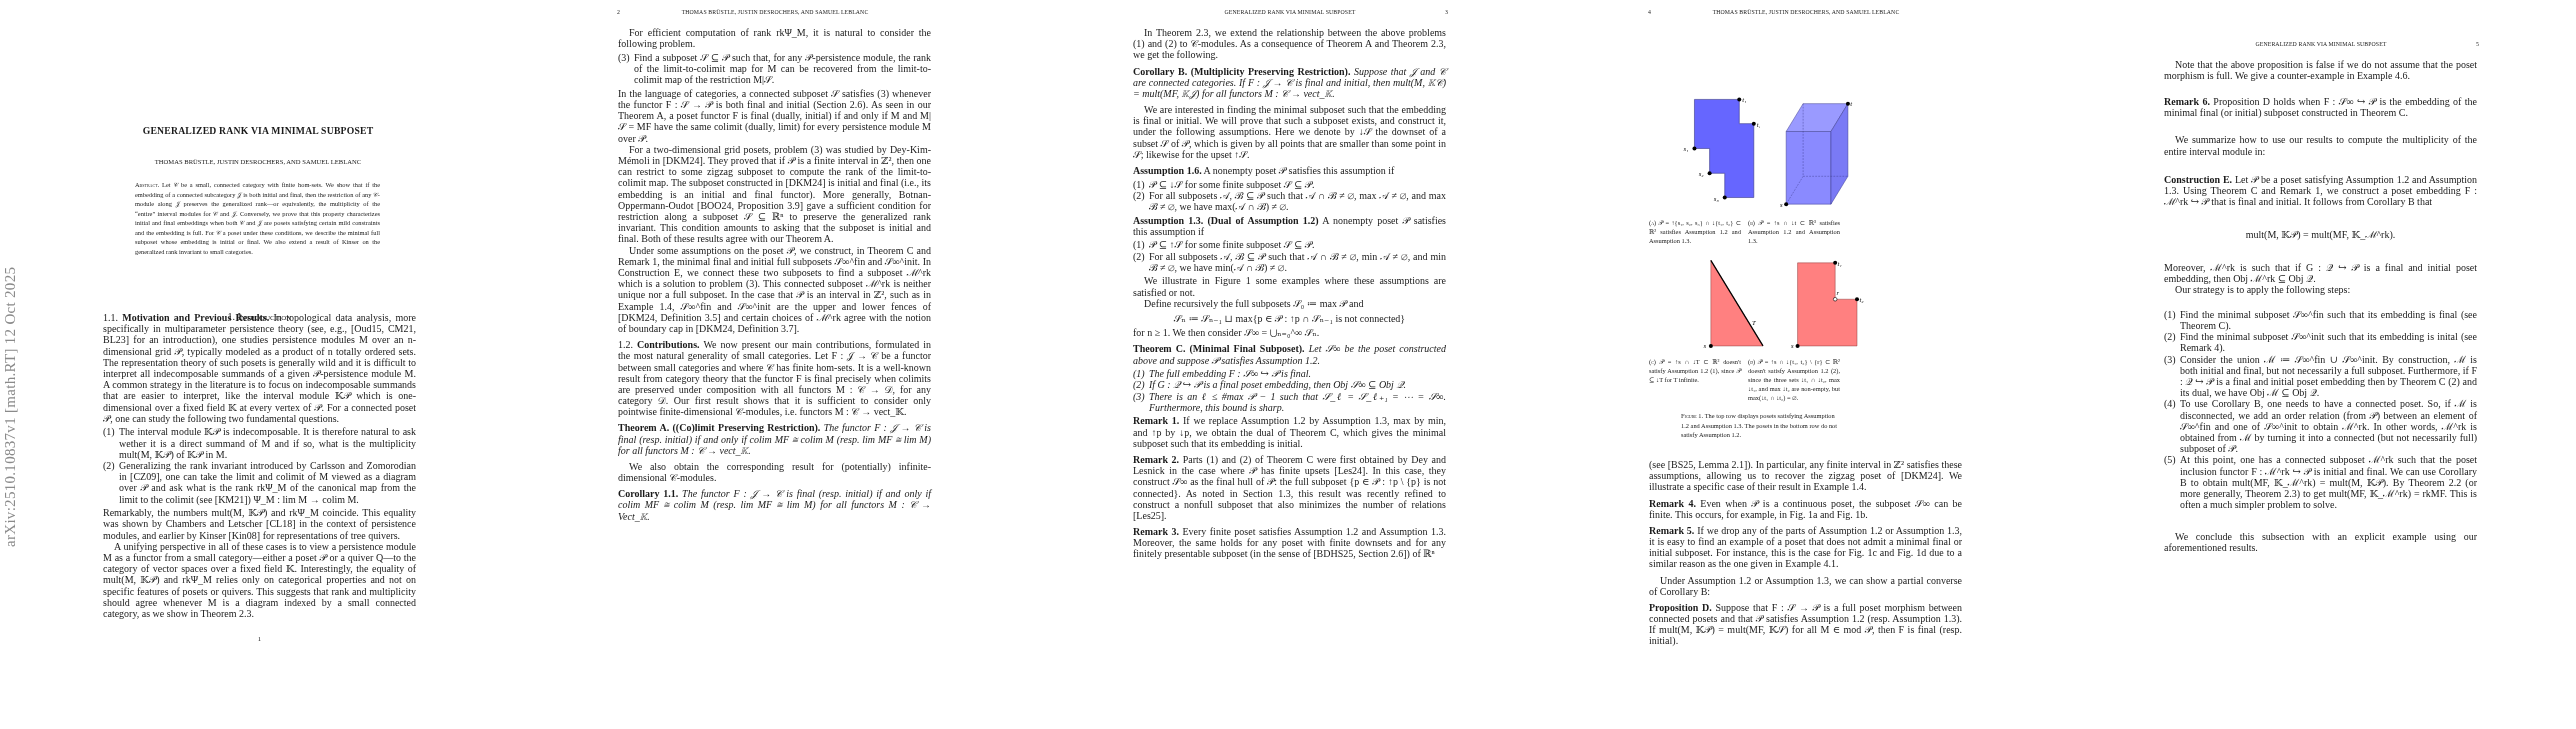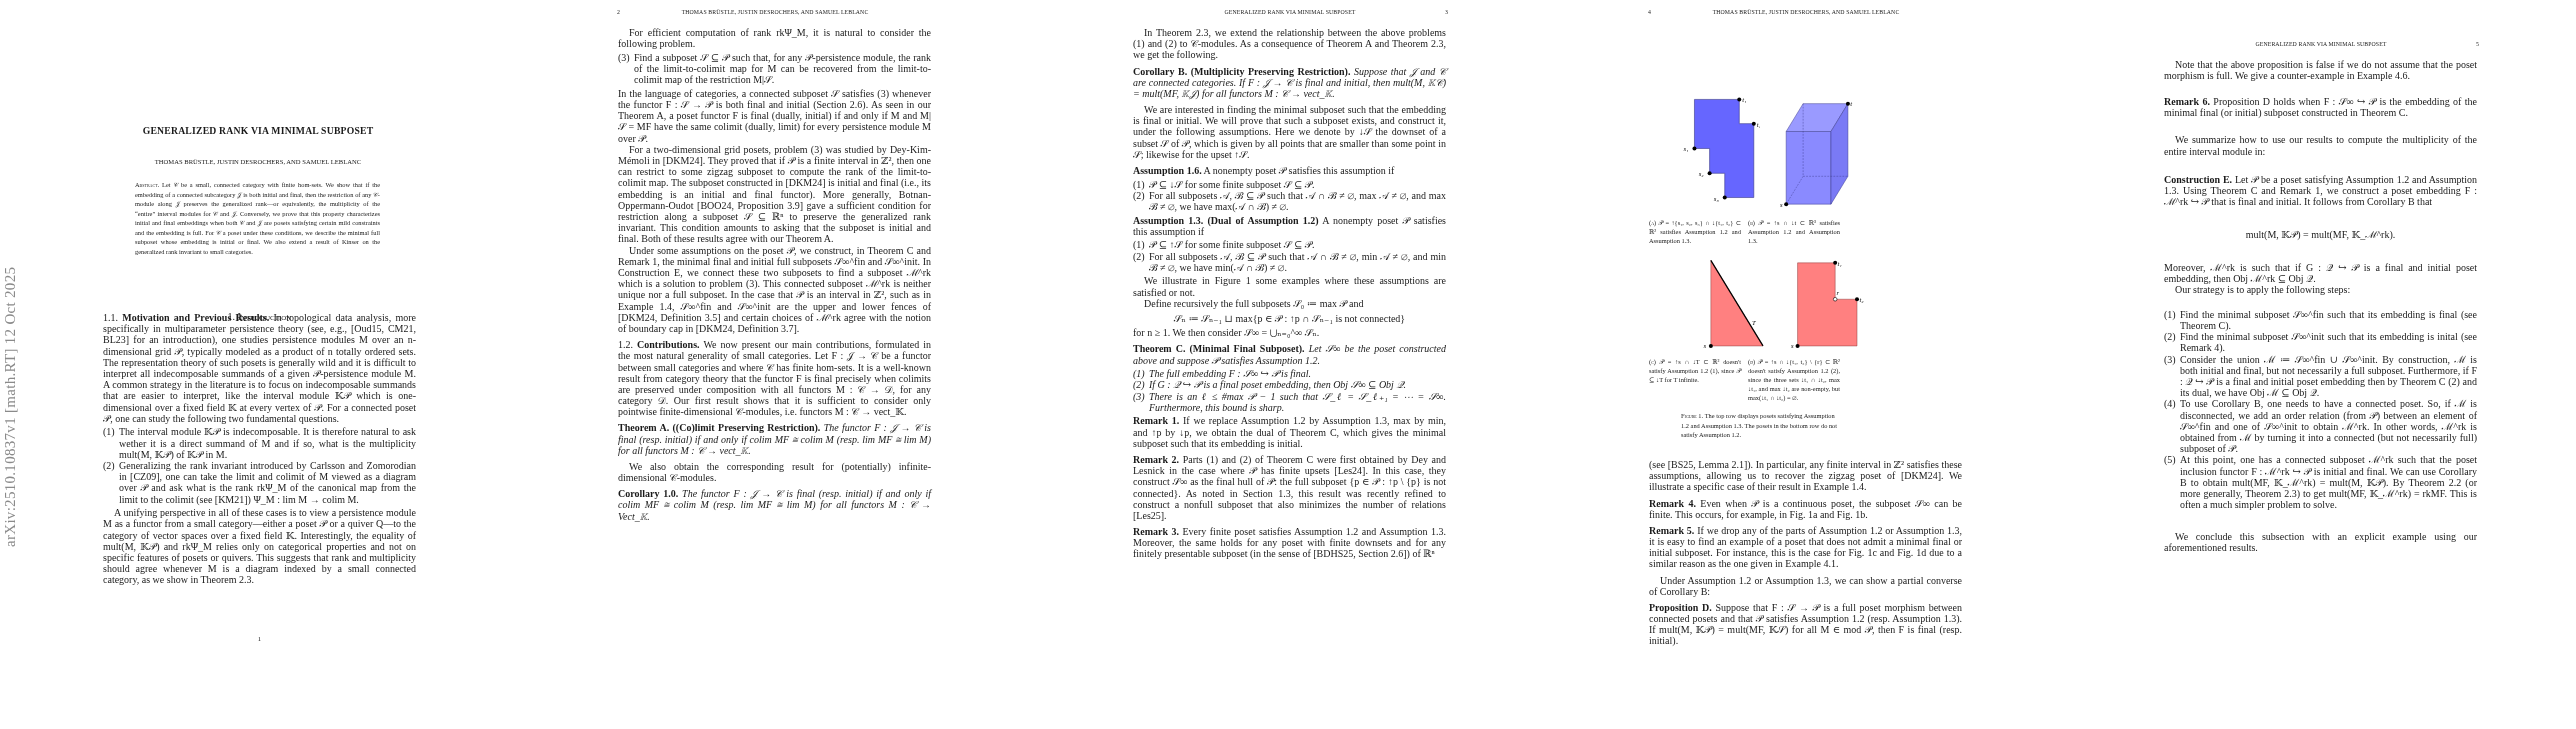--- a/index.html
+++ b/index.html
@@ -47,20 +47,21 @@
   <div class="col" style="top:312px;">
     <p>
       <span>1.1.</span>
       <b>Motivation and Previous Results.</b>
       <span>In topological data analysis, more specifically in multiparameter persistence theory (see, e.g., [Oud15, CM21, BL23] for an introduction), one studies persistence modules M over an n-dimensional grid 𝒫, typically modeled as a product of n totally ordered sets. The representation theory of such posets is generally wild and it is difficult to interpret all indecomposable summands of a given 𝒫-persistence module M. A common strategy in the literature is to focus on indecomposable summands that are easier to interpret, like the interval module 𝕂𝒫 which is one-dimensional over a fixed field 𝕂 at every vertex of 𝒫. For a connected poset 𝒫, one can study the following two fundamental questions.</span>
     </p>
     <ol class="enum">
       <li><span class="lab">(1)</span><span>The interval module 𝕂𝒫 is indecomposable. It is therefore natural to ask wether it is a direct summand of M and if so, what is the multiplicity mult(M, 𝕂𝒫) of 𝕂𝒫 in M.</span></li>
       <li><span class="lab">(2)</span><span>Generalizing the rank invariant introduced by Carlsson and Zomorodian in [CZ09], one can take the limit and colimit of M viewed as a diagram over 𝒫 and ask what is the rank rkΨ_M of the canonical map from the limit to the colimit (see [KM21]) Ψ_M : lim M → colim M.</span></li>
     </ol>
+    <p>Remarkably, the numbers mult(M, 𝕂𝒫) and rkΨ_M coincide. This equality was shown by Chambers and Letscher [CL18] in the context of persistence modules, and earlier by Kinser [Kin08] for representations of tree quivers.</p>
     <p class="ind">A unifying perspective in all of these cases is to view a persistence module M as a functor from a small category—either a poset 𝒫 or a quiver Q—to the category of vector spaces over a fixed field 𝕂. Interestingly, the equality of mult(M, 𝕂𝒫) and rkΨ_M relies only on categorical properties and not on specific features of posets or quivers. This suggests that rank and multiplicity should agree whenever M is a diagram indexed by a small connected category, as we show in Theorem 2.3.</p>
   </div>
   <div class="pagenum">1</div>
 </div>
 
 <div class="page p2">
   <div class="runhead">
     <span class="num" style="left:0;">2</span>
     <span class="txt">THOMAS BRÜSTLE, JUSTIN DESROCHERS, AND SAMUEL LEBLANC</span>
   </div>
@@ -80,21 +81,21 @@
     </p>
     <div class="gap"></div>
     <p>
       <b>Theorem A. ((Co)limit Preserving Restriction).</b>
       <i>The functor F : 𝒥 → 𝒞 is final (resp. initial) if and only if colim MF ≅ colim M (resp. lim MF ≅ lim M) for all functors M : 𝒞 → vect_𝕂.</i>
     </p>
     <div class="gap"></div>
     <p class="ind">We also obtain the corresponding result for (potentially) infinite-dimensional 𝒞-modules.</p>
     <div class="gap"></div>
     <p>
-      <b>Corollary 1.0.</b>
+      <b>Corollary 1.1.</b>
       <i>The functor F : 𝒥 → 𝒞 is final (resp. initial) if and only if colim MF ≅ colim M (resp. lim MF ≅ lim M) for all functors M : 𝒞 → Vect_𝕂.</i>
     </p>
   </div>
 </div>
 
 <div class="page p3">
   <div class="runhead">
     <span class="txt">GENERALIZED RANK VIA MINIMAL SUBPOSET</span>
     <span class="num" style="right:0;">3</span>
   </div>

